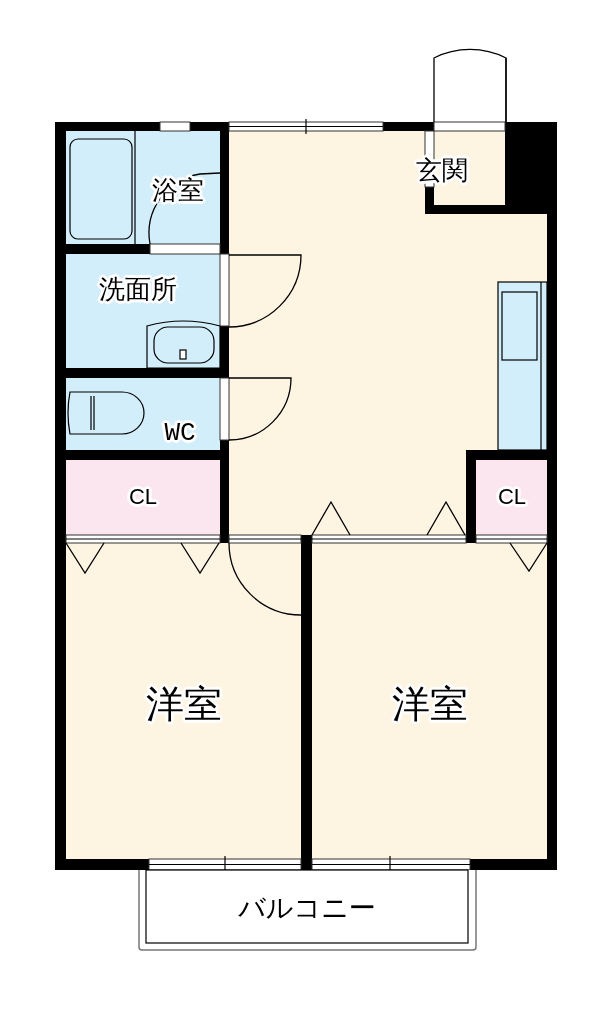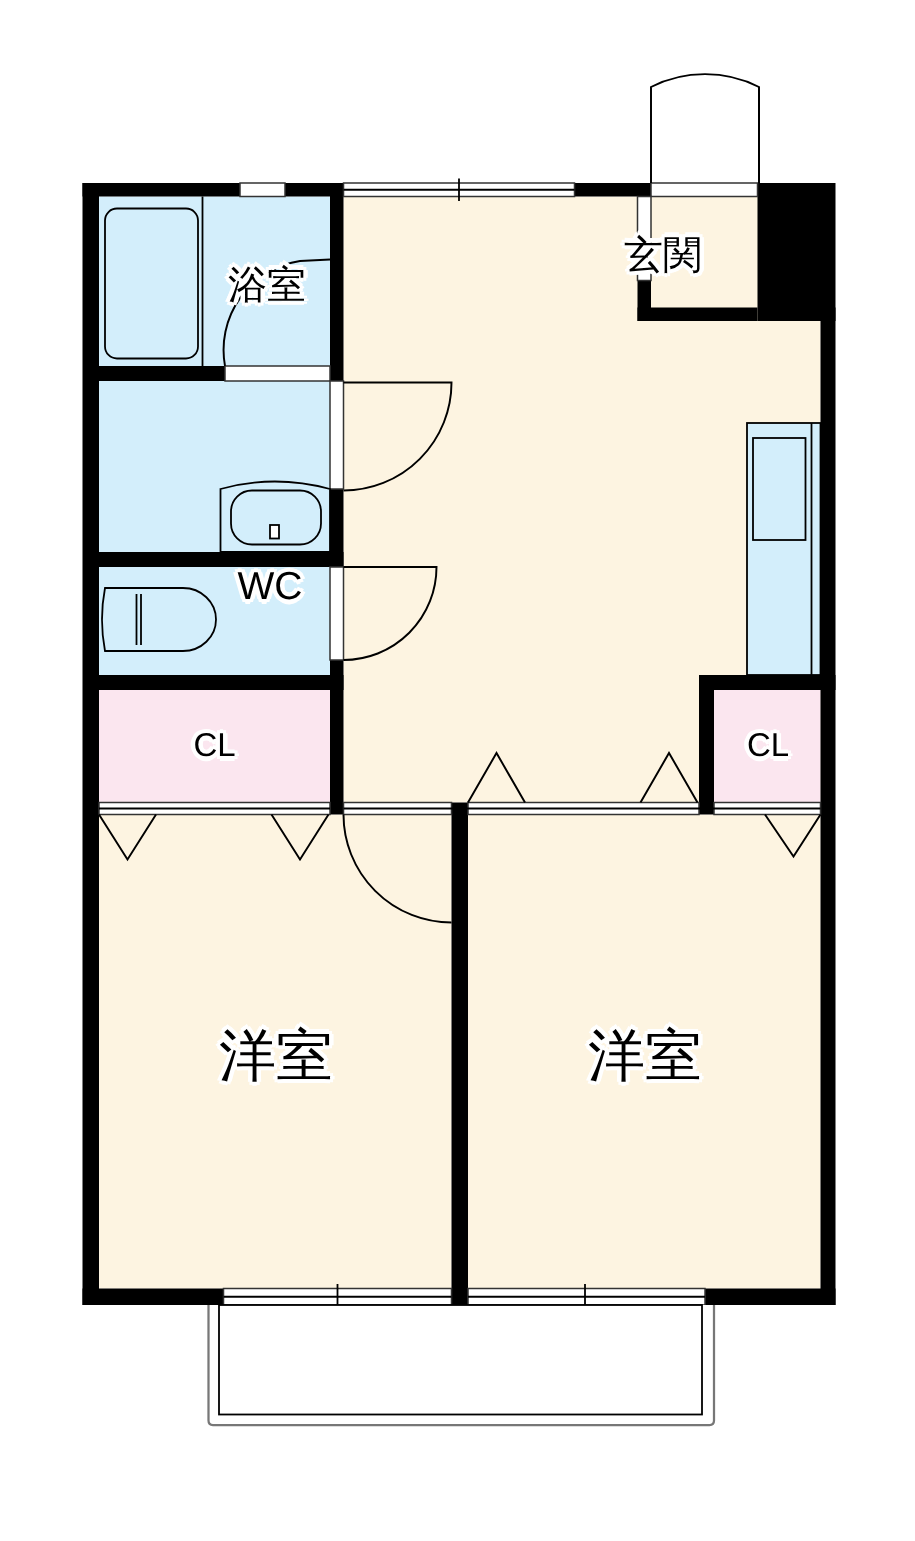--- a/index.html
+++ b/index.html
@@ -126,19 +126,21 @@
       <line x1="541" y1="282" x2="541" y2="450"></line>
     </g>
 
     <g stroke="#777" stroke-width="1.5" fill="#fff">
       <path d="M139 870 L139 947 Q139 950 142 950 L473 950 Q476 950 476 947 L476 870"></path>
       <rect x="146" y="870" width="322" height="73" stroke="#000" stroke-width="1.2"></rect>
     </g>
   </svg>
 
   <span class="label lbl-s" style="left:178px;top:190px;">浴室</span>
-  <span class="label lbl-s" style="left:180px;top:391px;font-family:Liberation Sans, sans-serif;">WC</span>
+  <span class="label lbl-s" style="left:138px;top:289px;">洗面所</span>
+  <span class="label lbl-s" style="left:180px;top:433px;font-family:Liberation Mono, monospace;">WC</span>
   <span class="label lbl-m" style="left:143px;top:497px;">CL</span>
   <span class="label lbl-s" style="left:442px;top:170px;">玄関</span>
   <span class="label lbl-m" style="left:512px;top:497px;">CL</span>
   <span class="label lbl-xl" style="left:184px;top:704px;">洋室</span>
   <span class="label lbl-xl" style="left:430px;top:704px;">洋室</span>
+  <span class="label lbl-bal" style="left:307px;top:908px;">バルコニー</span>
 </div>
 
 </body></html>

